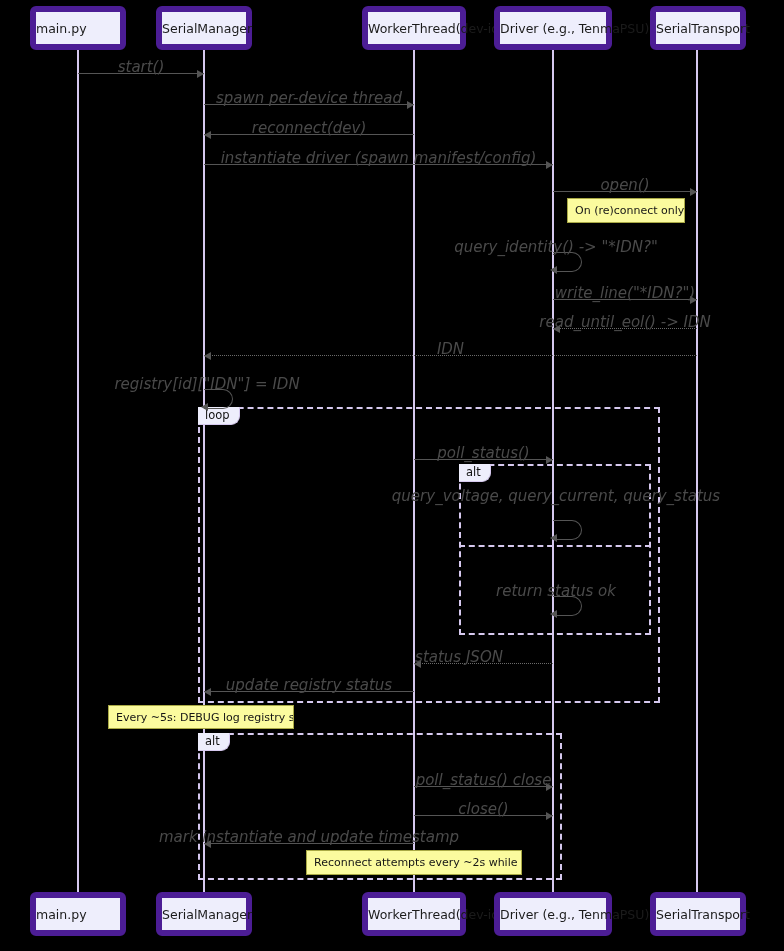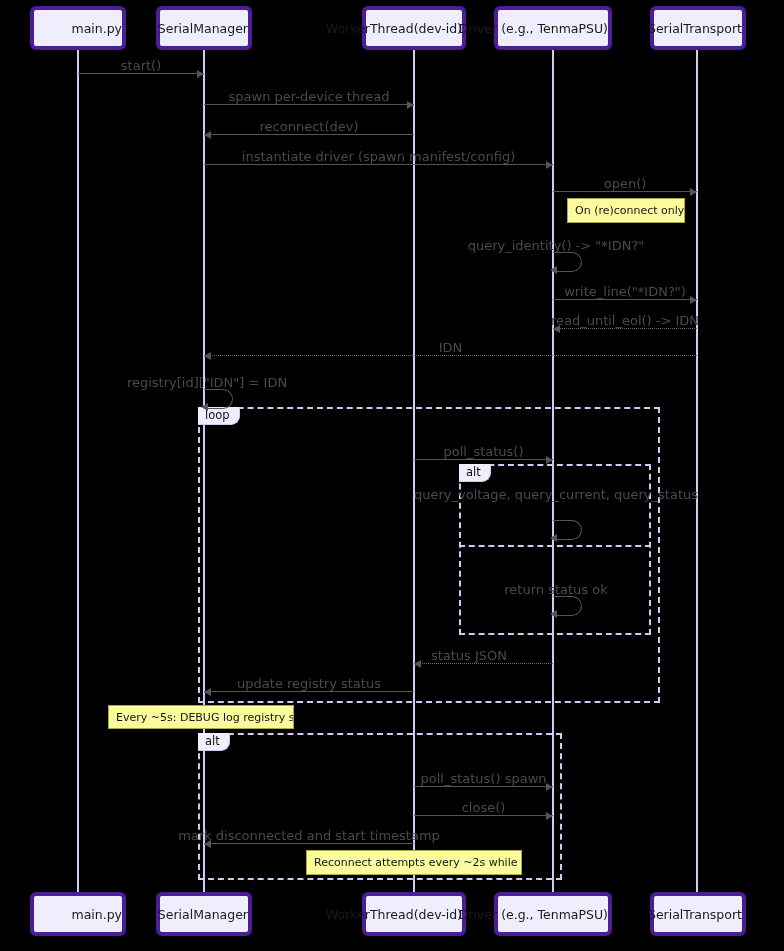--- a/index.html
+++ b/index.html
@@ -1,28 +1,28 @@
 <!DOCTYPE html>
 <html><head>
 <meta charset="utf-8">
 <style>
   html,body{margin:0;padding:0;background:#000;}
   body{width:784px;height:951px;position:relative;overflow:hidden;
        font-family:"DejaVu Sans","Liberation Sans",sans-serif;}
   #stage{position:absolute;left:0;top:0;width:784px;height:951px;}
 
   .participant{position:absolute;box-sizing:border-box;
-    background:#eeeefc;border:4px solid #4c1d95;border-radius:6px;
-    display:flex;align-items:center;justify-content:flex-end;
+    background:#eeeefc;border:6px solid #4c1d95;border-radius:6px;
+    display:flex;align-items:center;justify-content:flex-start;
     color:#1b1b1b;font-size:12.5px;white-space:nowrap;}
 
   .lifeline{position:absolute;width:2px;background:#d6c9ef;}
 
-  .msg-label{position:absolute;color:#4a4a4a;font-size:13px;
-    white-space:nowrap;transform:translateX(-50%);text-align:left;}
+  .msg-label{position:absolute;color:#4a4a4a;font-size:15px;
+    white-space:nowrap;transform:translateX(-50%);text-align:left;font-style:italic;}
 
   .arrow-line{position:absolute;height:0;border-top:1.5px solid #555;}
   .arrow-line.dashed{border-top:1.5px dotted #6a6a6a;}
   .arrow-head{position:absolute;width:0;height:0;
     border-top:4px solid transparent;border-bottom:4px solid transparent;}
   .arrow-head.right{border-left:7px solid #555;}
   .arrow-head.left{border-right:7px solid #555;}
 
   .selfmsg{position:absolute;border:1.5px solid #555;border-left:none;
     border-radius:0 14px 14px 0;background:transparent;}
@@ -90,33 +90,33 @@
     <div class="arrow-head right" style="top: 456px; left: 546px;"></div>
     <div class="msg-label" style="left: 483.5px; top: 444px;">poll_status()</div>
     <div class="selfmsg" style="left: 553px; top: 520px; width: 28px; height: 18px;"></div>
     <div class="arrow-head left" style="left: 550px; top: 534px;"></div>
     <div class="msg-label" style="left: 556px; top: 487px;">query_voltage, query_current, query_status</div>
     <div class="selfmsg" style="left: 553px; top: 596px; width: 28px; height: 18px;"></div>
     <div class="arrow-head left" style="left: 550px; top: 610px;"></div>
     <div class="msg-label" style="left: 556px; top: 582px;">return status ok</div>
     <div class="arrow-line dashed" style="left: 414px; top: 663px; width: 139px;"></div>
     <div class="arrow-head left" style="top: 660px; left: 414px;"></div>
-    <div class="msg-label" style="left: 469px; top: 648px;">status JSON</div>
+    <div class="msg-label" style="left: 459px; top: 648px;">status JSON</div>
     <div class="arrow-line" style="left: 204px; top: 691px; width: 210px;"></div>
     <div class="arrow-head left" style="top: 688px; left: 204px;"></div>
     <div class="msg-label" style="left: 309px; top: 676px;">update registry status</div>
     <div class="arrow-line" style="left: 414px; top: 786px; width: 139px;"></div>
     <div class="arrow-head right" style="top: 783px; left: 546px;"></div>
-    <div class="msg-label" style="left: 483.5px; top: 771px;">poll_status() spawn</div>
+    <div class="msg-label" style="left: 483.5px; top: 771px;">poll_status() close</div>
     <div class="arrow-line" style="left: 414px; top: 815px; width: 139px;"></div>
     <div class="arrow-head right" style="top: 812px; left: 546px;"></div>
     <div class="msg-label" style="left: 483.5px; top: 800px;">close()</div>
     <div class="arrow-line" style="left: 204px; top: 843px; width: 210px;"></div>
     <div class="arrow-head left" style="top: 840px; left: 204px;"></div>
-    <div class="msg-label" style="left: 309px; top: 828px;">mark disconnected and start timestamp</div>
+    <div class="msg-label" style="left: 309px; top: 828px;">mark instantiate and update timestamp</div>
     <div class="note" style="left: 567px; top: 198px; width: 118px; height: 25px; overflow: hidden;">
       <span>On (re)connect only:</span>
     </div>
     <div class="note" style="left: 108px; top: 705px; width: 186px; height: 24px; overflow: hidden;">
       <span>Every ~5s: DEBUG log registry snapshot</span>
     </div>
     <div class="note" style="left: 306px; top: 850px; width: 216px; height: 25px; overflow: hidden;">
       <span>Reconnect attempts every ~2s while disconnected</span>
     </div>
     <div class="participant" style="left: 30px; top: 6px; width: 96px; height: 44px;">

